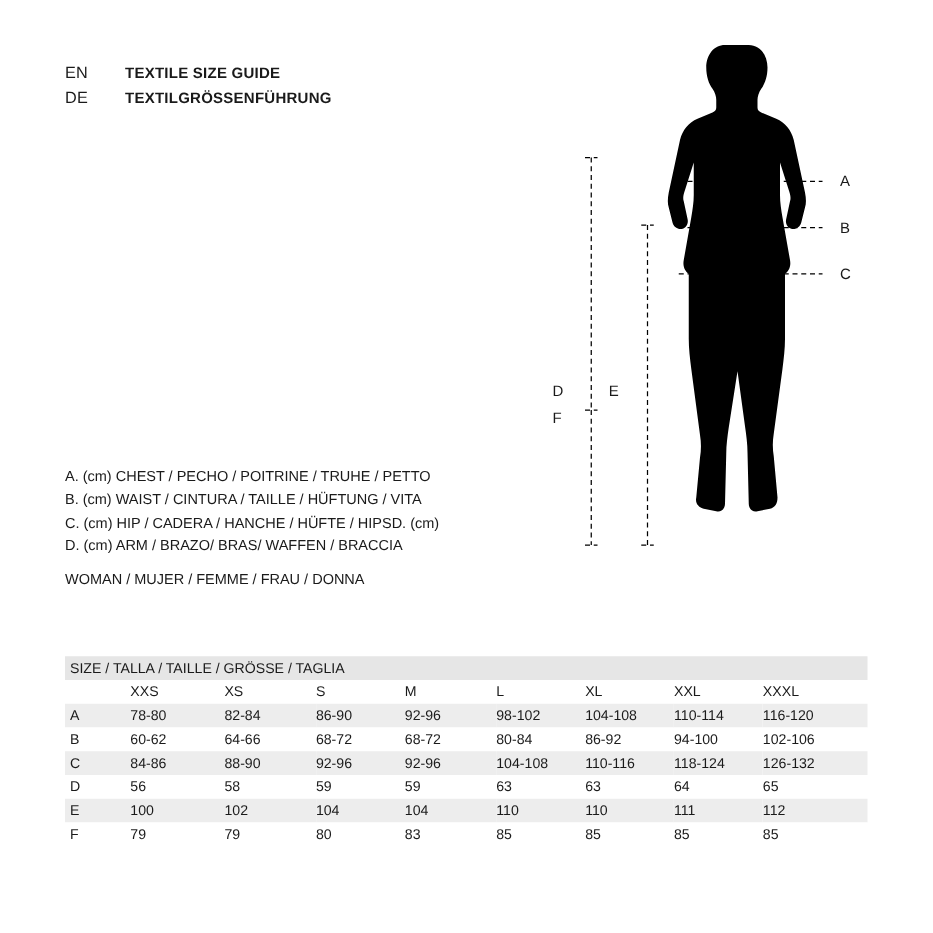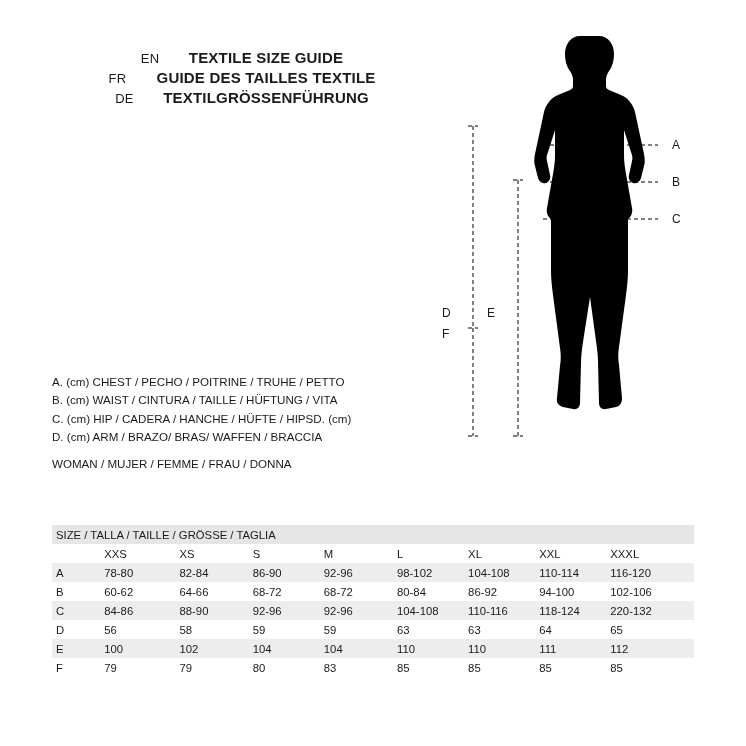--- a/index.html
+++ b/index.html
@@ -26,30 +26,29 @@
     position: absolute;
     left: 52px;
     top: 48px;
     width: 380px;
   }
   .lang-row {
     display: flex;
     align-items: baseline;
     height: 20px;
     line-height: 20px;
-    justify-content: center;
   }
   .lang-code {
     width: 48px;
     font-size: 13px;
     letter-spacing: .2px;
     color: #1a1a1a;
   }
   .lang-title {
-    font-size: 15px;
+    font-size: 12px;
     font-weight: bold;
     letter-spacing: .2px;
     color: #1a1a1a;
     white-space: nowrap;
   }
 
   
   .legend-block {
     position: absolute;
     left: 52px;
@@ -131,24 +130,20 @@
 <body>
 
 <div class="page">
 
   <div class="lang-block">
     <div class="lang-row">
       <span class="lang-code">EN</span>
       <span class="lang-title">TEXTILE SIZE GUIDE</span>
     </div>
     <div class="lang-row">
-      <span class="lang-code">FR</span>
-      <span class="lang-title">GUIDE DES TAILLES TEXTILE</span>
-    </div>
-    <div class="lang-row">
       <span class="lang-code">DE</span>
       <span class="lang-title">TEXTILGRÖSSENFÜHRUNG</span>
     </div>
   </div>
 
   <div class="figure-area">
     <svg width="280" height="460" viewBox="0 0 280 460" xmlns="http://www.w3.org/2000/svg">
       <g fill="#000000">
 
         <path d="M150 8 c-9 0 -15 8 -15 18 c0 7 2 13 5 17 c2 3 3 6 3 9 l0 6 c0 2 -1 3 -3 4 l-12 5 c-7 3 -12 9 -14 17 l-9 42 c-1 5 -1 9 0 12 l3 12 c1 4 5 6 8 5 c3 -1 5 -4 4 -8 l-3 -14 c-1 -3 0 -6 1 -9 l7 -22 l0 26 c0 6 -1 12 -2 18 l-6 34 c-1 5 1 9 4 11 l0 52 c0 8 1 16 2 24 l7 53 c1 6 1 12 0 18 l-3 32 c-1 5 2 8 6 9 l10 2 c4 1 7 -2 7 -6 l1 -40 c0 -7 1 -14 2 -21 l7 -45 l6 44 c1 7 2 14 2 21 l1 41 c0 4 3 7 7 6 l10 -2 c4 -1 6 -4 6 -9 l-3 -33 c-1 -6 -1 -12 0 -18 l7 -52 c1 -8 2 -16 2 -24 l0 -52 c3 -2 5 -6 4 -11 l-6 -34 c-1 -6 -2 -12 -2 -18 l0 -26 l7 22 c1 3 2 6 1 9 l-3 14 c-1 4 1 7 4 8 c3 1 7 -1 8 -5 l3 -12 c1 -3 1 -7 0 -12 l-9 -42 c-2 -8 -7 -14 -14 -17 l-12 -5 c-2 -1 -3 -2 -3 -4 l0 -6 c0 -3 1 -6 3 -9 c3 -4 5 -10 5 -17 c0 -10 -6 -18 -15 -18 z"></path>
@@ -238,21 +233,21 @@
 
         <tr class="row-shade">
           <td class="c-label">C</td>
           <td class="c-xxs">84-86</td>
           <td class="c-xs">88-90</td>
           <td class="c-s">92-96</td>
           <td class="c-m">92-96</td>
           <td class="c-l">104-108</td>
           <td class="c-xl">110-116</td>
           <td class="c-xxl">118-124</td>
-          <td class="c-xxxl">220-132</td>
+          <td class="c-xxxl">126-132</td>
         </tr>
 
         <tr class="row-plain">
           <td class="c-label">D</td>
           <td class="c-xxs">56</td>
           <td class="c-xs">58</td>
           <td class="c-s">59</td>
           <td class="c-m">59</td>
           <td class="c-l">63</td>
           <td class="c-xl">63</td>

